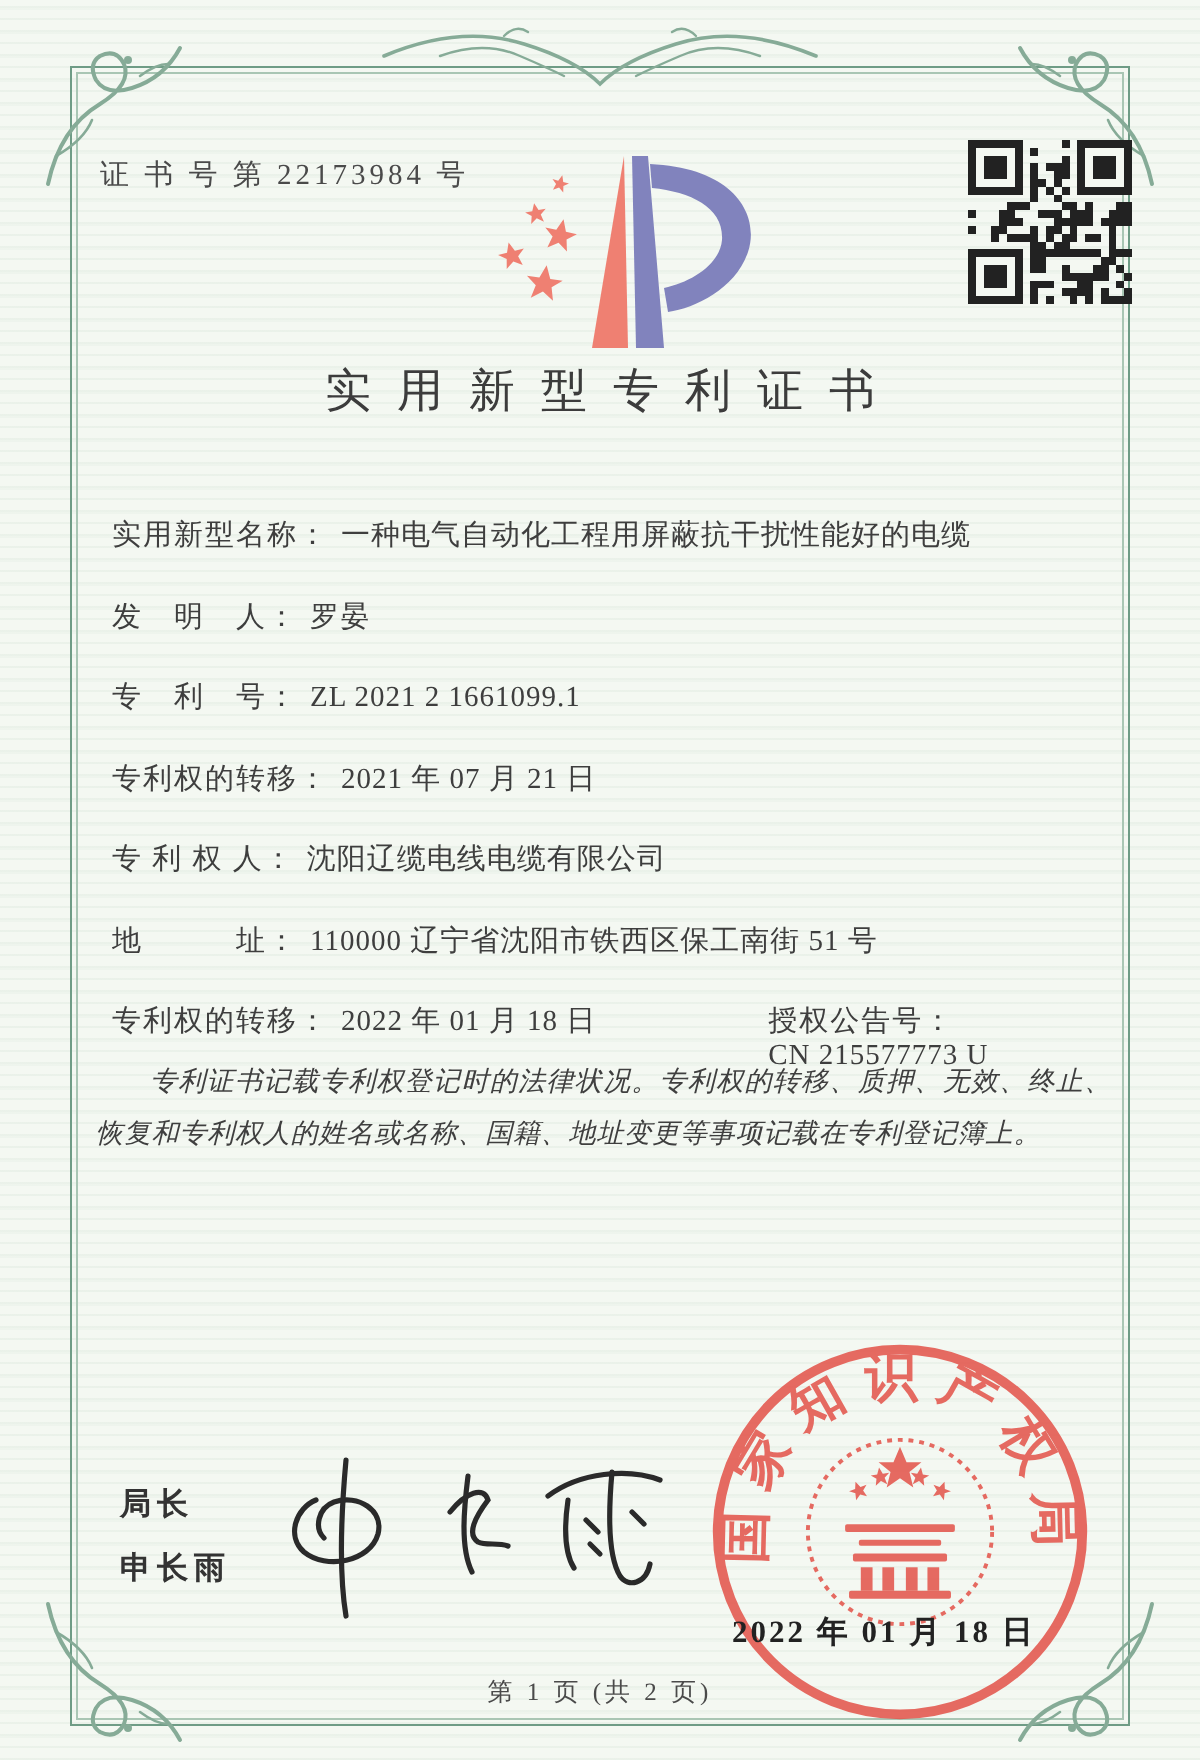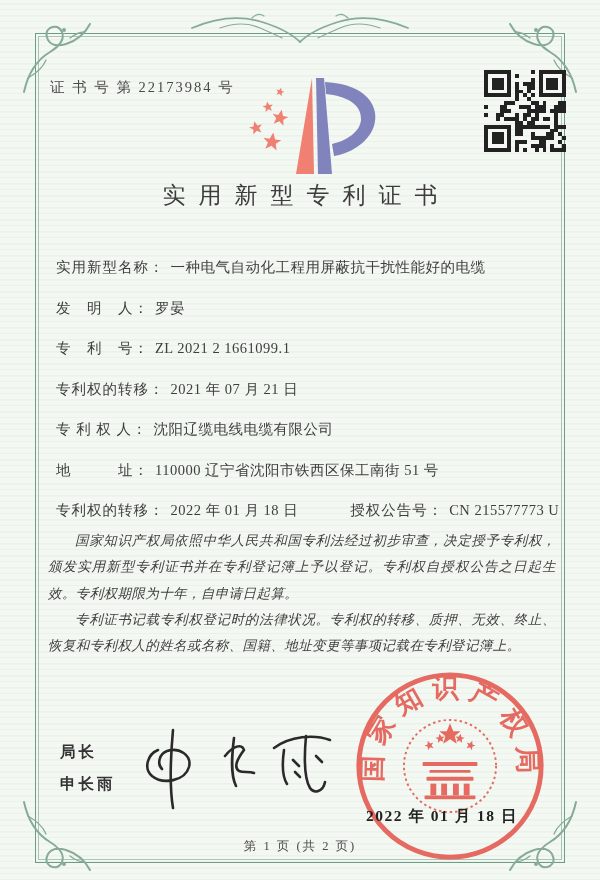--- a/index.html
+++ b/index.html
@@ -23,21 +23,21 @@
   .logo{position:absolute;left:228px;top:74px;width:170px;height:104px;}
   .qr{position:absolute;left:484px;top:70px;width:82px;height:82px;}
 
   .title{position:absolute;left:0;right:0;top:180px;text-align:center;
     font-size:23px;letter-spacing:13px;color:#3c3c3c;font-weight:500;text-indent:13px;}
 
   .fields{position:absolute;left:56px;top:258px;width:500px;font-size:14.5px;}
   .frow{display:flex;align-items:baseline;margin-bottom:21.5px;white-space:nowrap;}
   .frow .lab{letter-spacing:1px;color:#3e3e3e;}
   .frow .val{margin-left:6px;letter-spacing:0.5px;color:#3e3e3e;}
-  .frow .pair2{margin-left:52px;display:flex;align-items:baseline;}
+  .frow .pair2{margin-left:80px;display:flex;align-items:baseline;flex-direction:column;}
 
   .paras{position:absolute;left:48px;top:528px;width:508px;font-size:13.5px;line-height:1.95;
     text-align:justify;font-style:italic;color:#3f3f3f;letter-spacing:0.4px;}
   .paras p{margin:0;text-indent:2em;}
 
   .sig-block{position:absolute;left:60px;top:742px;font-size:15.5px;letter-spacing:3px;color:#333;}
   .sig-block div{margin-bottom:11px;font-weight:bold;}
   .signature{position:absolute;left:128px;top:722px;width:220px;height:92px;}
 
   .seal{position:absolute;left:352px;top:668px;width:196px;height:196px;opacity:0.88;}
@@ -288,21 +288,20 @@
       <span class="lab">专利权的转移：</span>
       <span class="val">2022 年 01 月 18 日</span>
       <span class="pair2">
         <span class="lab">授权公告号：</span>
         <span class="val">CN 215577773 U</span>
       </span>
     </div>
   </div>
 
   <div class="paras">
-    <p>国家知识产权局依照中华人民共和国专利法经过初步审查，决定授予专利权，颁发实用新型专利证书并在专利登记簿上予以登记。专利权自授权公告之日起生效。专利权期限为十年，自申请日起算。</p>
     <p>专利证书记载专利权登记时的法律状况。专利权的转移、质押、无效、终止、恢复和专利权人的姓名或名称、国籍、地址变更等事项记载在专利登记簿上。</p>
   </div>
 
   <div class="sig-block">
     <div>局长</div>
     <div>申长雨</div>
   </div>
 
   <div class="signature">
     <svg width="220" height="92" viewBox="0 0 220 92" fill="none" stroke="#2a2a2a" stroke-width="2.6" stroke-linecap="round">

